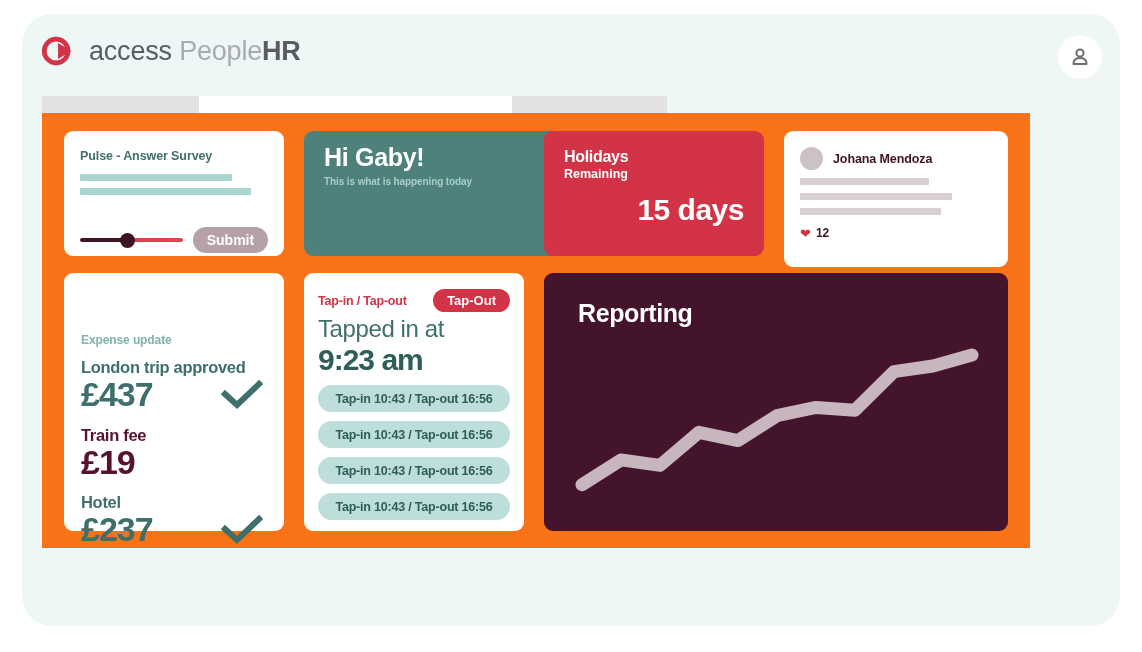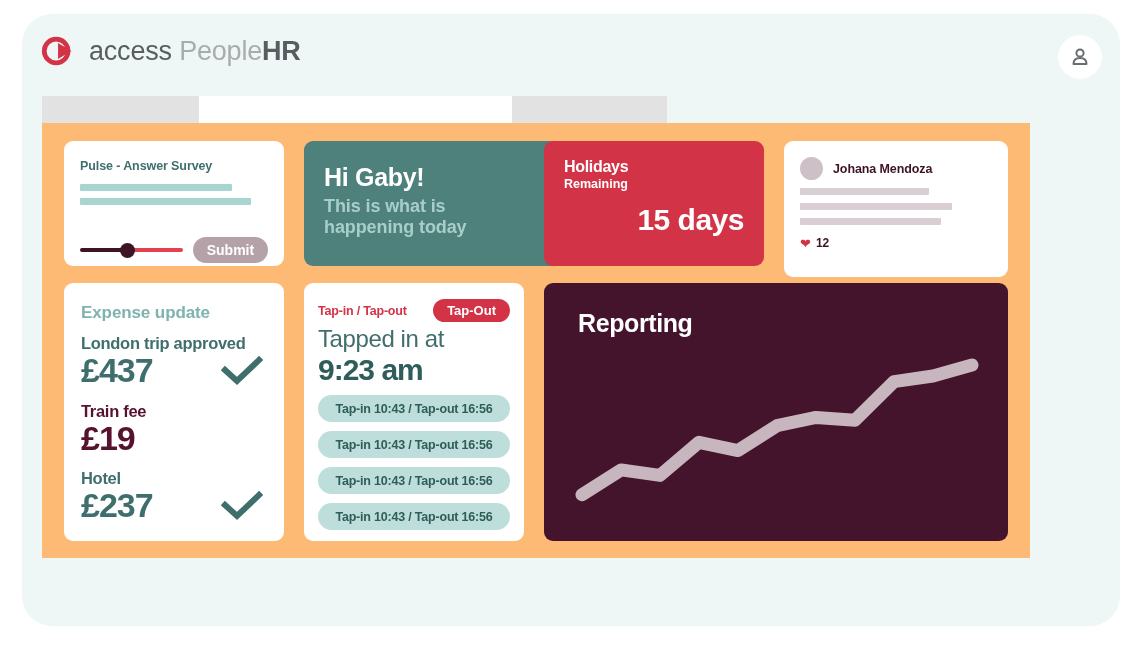--- a/index.html
+++ b/index.html
@@ -59,35 +59,35 @@
     height:31px;
   }
   .tab { height:31px; }
   .tab-a { width:157px; background:#e2e2e2; }
   .tab-b { width:313px; background:#ffffff; }
   .tab-c { width:155px; background:#e2e2e2; }
 
   
   .panel {
     position:absolute;
-    left:42px; top:123px;
+    left:42px; top:113px;
     width:988px; height:435px;
-    background:#fdba74;
+    background:#f97316;
   }
 
   
   .card {
     position:absolute;
     background:#ffffff;
     border-radius:9px;
   }
 
   
   .card-pulse { left:22px;  top:18px;  width:220px; height:125px; padding:18px 16px 0 16px; }
-  .card-hi    { left:262px; top:18px;  width:256px; height:125px; background:#4e807c; padding:22px 20px 0 20px; }
+  .card-hi    { left:262px; top:18px;  width:256px; height:125px; background:#4e807c; padding:12px 20px 0 20px; }
   .card-hol   { left:502px; top:18px;  width:220px; height:125px; background:#d33346; padding:18px 20px 0 20px; }
   .card-feed  { left:742px; top:18px;  width:224px; height:136px; padding:16px 12px 0 16px; }
 
   
   .card-exp   { left:22px;  top:160px; width:220px; height:258px; padding:20px 17px 0 17px; }
   .card-tap   { left:262px; top:160px; width:220px; height:258px; padding:16px 14px 8px 14px; }
   .card-rep   { left:502px; top:160px; width:464px; height:258px; background:#44132c; }
 
   
   .pulse-title {
@@ -122,41 +122,41 @@
     background:#b5a2a9;
     border-radius:13px;
     color:#ffffff; font-size:14px; font-weight:bold;
     display:flex; align-items:center; justify-content:center;
     cursor:pointer; border:none;
     font-family:"Liberation Sans", sans-serif;
   }
 
   
   .hi-title   { color:#ffffff; font-size:25px; font-weight:bold; letter-spacing:-0.3px; }
-  .hi-sub     { color:#a9cec9; font-size:18px; font-weight:bold; margin-top:4px; letter-spacing:-0.1px; }
+  .hi-sub     { color:#a9cec9; font-size:10px; font-weight:bold; margin-top:4px; letter-spacing:-0.1px; }
 
   
   .hol-title  { color:#ffffff; font-size:16px; font-weight:bold; letter-spacing:-0.3px; line-height:1.05; }
   .hol-sub    { color:#ffffff; font-size:12.5px; font-weight:bold; margin-top:1px; }
   .hol-value  { color:#ffffff; font-size:30px; font-weight:bold; text-align:right; margin-top:12px; letter-spacing:-0.5px; }
 
   
   .feed-head  { display:flex; align-items:center; gap:10px; }
   .avatar     { width:23px; height:23px; border-radius:50%; background:#cdc0c6; flex:none; }
   .feed-name  { font-size:12.5px; font-weight:bold; color:#3d1326; letter-spacing:-0.1px; }
   .feed-bar   { height:7px; background:#d9ced3; border-radius:1px; margin-top:8px; }
   .feed-bar.f1 { width:129px; }
   .feed-bar.f2 { width:152px; }
   .feed-bar.f3 { width:141px; }
   .feed-likes { display:flex; align-items:center; gap:5px; margin-top:11px; }
   .heart      { color:#d33346; font-size:13px; line-height:1; }
   .likes-n    { font-size:12px; font-weight:bold; color:#3d1326; }
 
   
-  .exp-kicker { font-size:17px; font-weight:bold; color:#7fb3ad; letter-spacing:-0.1px; }
+  .exp-kicker { font-size:12px; font-weight:bold; color:#7fb3ad; letter-spacing:-0.1px;margin-top:40px; }
   .exp-item   { margin-top:13px; }
   .exp-item.first { margin-top:11px; }
   .exp-label  { font-size:16.5px; font-weight:bold; letter-spacing:-0.3px; }
   .exp-row    { display:flex; align-items:center; justify-content:space-between; }
   .exp-amount { font-size:34px; font-weight:bold; letter-spacing:-1px; line-height:1.05; }
   .teal  { color:#3f6f6c; }
   .maroon{ color:#56122f; }
   .check { width:42px; height:30px; flex:none; margin-right:4px; }
 
   

